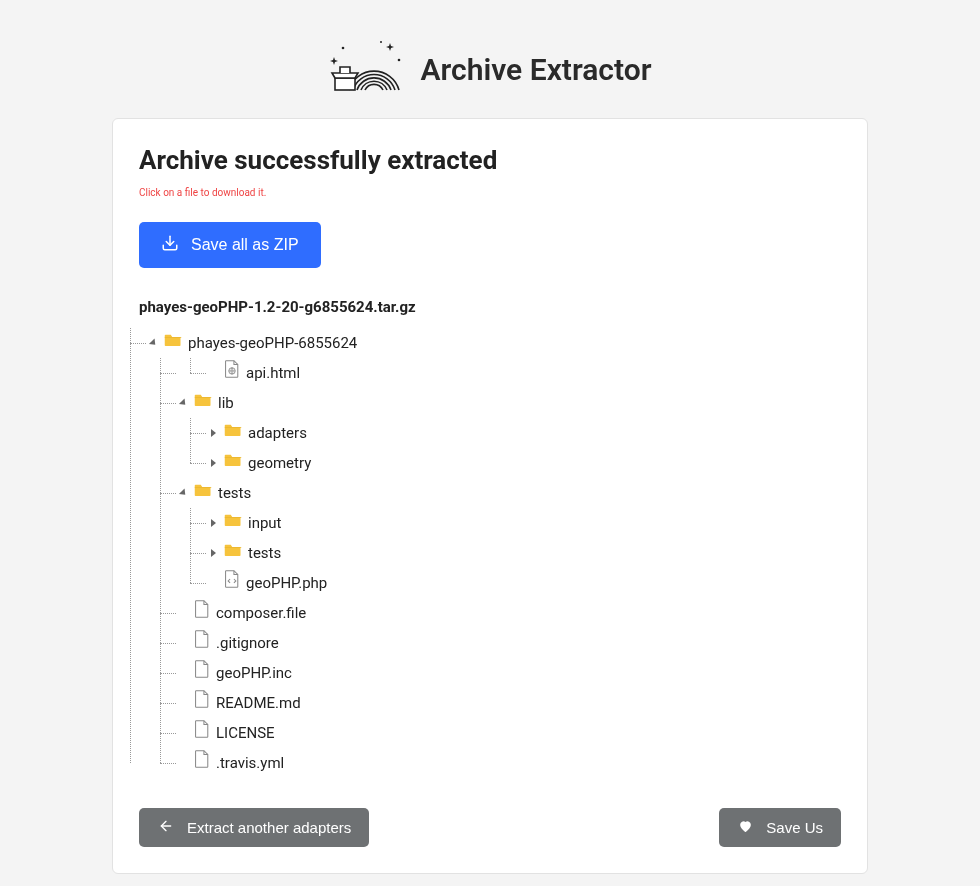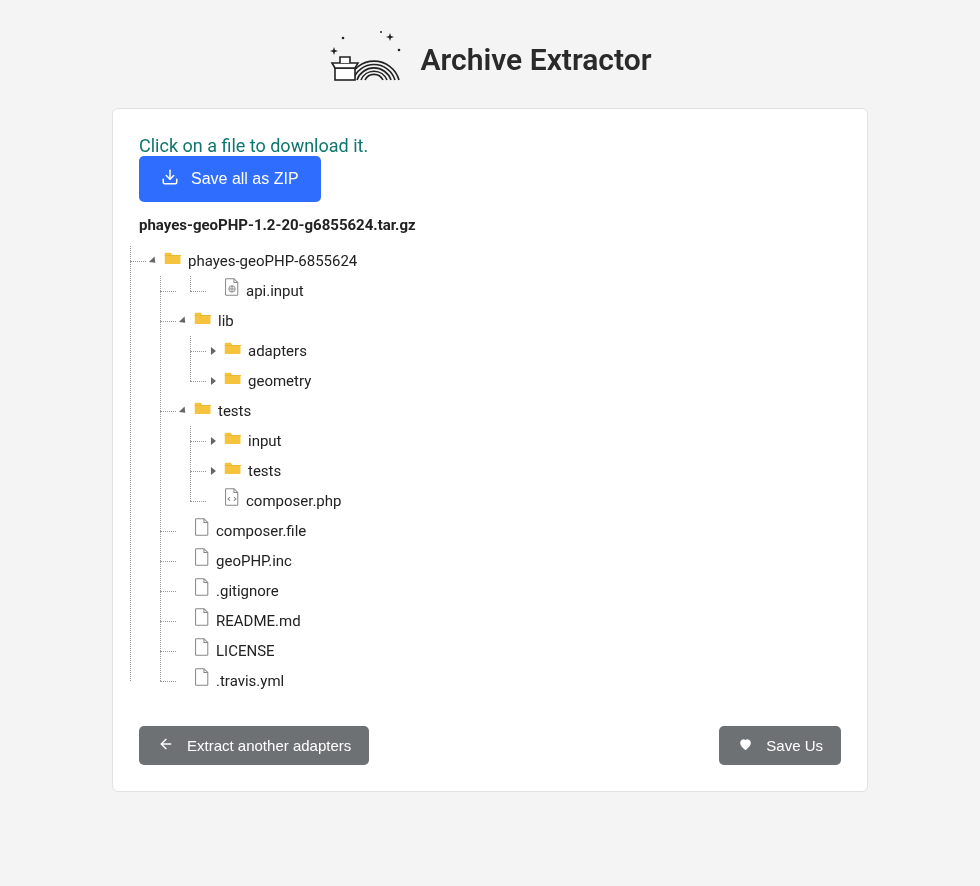--- a/index.html
+++ b/index.html
@@ -8,58 +8,59 @@
       background: #f4f4f4;
       width: 980px;
       height: 886px;
       overflow: hidden;
     }
     .header {
       display: flex;
       align-items: center;
       justify-content: center;
       gap: 14px;
-      padding: 30px 0 20px;
+      padding: 40px 0 20px;
     }
     .app-title {
       font-size: 30px;
       font-weight: 600;
       color: #2a2a2a;
     }
     .card {
       background: #fff;
       border: 1px solid #e2e2e2;
       border-radius: 6px;
       margin: 0 112px;
       padding: 26px;
     }
     .card-title {
       font-size: 26px;
       font-weight: 700;
       color: #222;
       margin-bottom: 12px;
     }
     .card-sub {
-      font-size: 18px;
-      color: #0f766e;
+      font-size: 10px;
+      color: #ef4444;
+      margin-bottom: 24px;
     }
     .btn {
       display: inline-flex;
       align-items: center;
       gap: 12px;
       border: none;
       border-radius: 5px;
       font-size: 16px;
       font-weight: 500;
       cursor: pointer;
       padding: 12px 22px;
     }
     .btn-primary { background: #2f6dff; color: #fff; }
     .btn-secondary { background: #6e7173; color: #fff; padding: 10px 18px; font-size: 15px; }
-    .save-btn { margin-bottom: 14px; }
+    .save-btn { margin-bottom: 30px; }
     .archive-name { font-weight: 700; color: #222; font-size: 15px; margin-bottom: 12px; }
     .tree { font-size: 15px; color: #222; }
     .node {
       display: flex;
       align-items: center;
       gap: 6px;
       line-height: 30px;
       height: 30px;
     }
     .node-label { cursor: pointer; }
@@ -120,20 +121,21 @@
         <circle cx="14" cy="8" r="1.3"></circle>
         <circle cx="70" cy="20" r="1.3"></circle>
         <circle cx="52" cy="2" r="1"></circle>
       </g>
     </svg>
   </span>
   <h1 class="app-title">Archive Extractor</h1>
 </div>
 
 <div class="card">
+  <h2 class="card-title">Archive successfully extracted</h2>
   <p class="card-sub">Click on a file to download it.</p>
 
   <button class="btn btn-primary save-btn">
     <span>
       <svg width="18" height="18" viewBox="0 0 24 24" fill="none" stroke="#fff" stroke-width="2" stroke-linecap="round" stroke-linejoin="round">
         <path d="M21 15v4a2 2 0 0 1-2 2H5a2 2 0 0 1-2-2v-4"></path>
         <polyline points="7 10 12 15 17 10"></polyline>
         <line x1="12" y1="15" x2="12" y2="3"></line>
       </svg>
     </span>
@@ -158,21 +160,21 @@
               <div class="children">
                 <div class="node-wrap">
                   <div class="node">
                     <span style="width: 7px; display: inline-block;"></span>
                     <span><svg width="16" height="18" viewBox="0 0 24 28">
                         <path fill="#fff" stroke="#888" stroke-width="1.6" d="M3 1h12l6 6v19a1 1 0 0 1-1 1H3a1 1 0 0 1-1-1V2a1 1 0 0 1 1-1z"></path>
                         <path fill="none" stroke="#888" stroke-width="1.6" d="M15 1v6h6"></path>
                         <circle cx="12" cy="17" r="5" fill="none" stroke="#888" stroke-width="1.4"></circle>
                         <path d="M7 17h10M12 12c2 3 2 7 0 10M12 12c-2 3-2 7 0 10" fill="none" stroke="#888" stroke-width="1.2"></path>
                       </svg></span>
-                    <span class="node-label">api.input</span>
+                    <span class="node-label">api.html</span>
                   </div>
                 </div>
               </div>
             </div>
             <div class="node-wrap">
               <div class="node">
                 <span class="toggle"></span>
                 <span><svg width="18" height="16" viewBox="0 0 24 20">
                     <path fill="#f6c33c" d="M2 3h7l2 3h11v11a1 1 0 0 1-1 1H2a1 1 0 0 1-1-1V4a1 1 0 0 1 1-1z"></path>
                     <path fill="#e8b42e" d="M1 6h22v1H1z"></path>
@@ -233,21 +235,21 @@
                   </div>
                 </div>
                 <div class="node-wrap">
                   <div class="node">
                     <span style="width: 7px; display: inline-block;"></span>
                     <span><svg width="16" height="18" viewBox="0 0 24 28">
                         <path fill="#fff" stroke="#888" stroke-width="1.6" d="M3 1h12l6 6v19a1 1 0 0 1-1 1H3a1 1 0 0 1-1-1V2a1 1 0 0 1 1-1z"></path>
                         <path fill="none" stroke="#888" stroke-width="1.6" d="M15 1v6h6"></path>
                         <path fill="none" stroke="#888" stroke-width="1.6" d="M9 14l-3 3 3 3M15 14l3 3-3 3"></path>
                       </svg></span>
-                    <span class="node-label">composer.php</span>
+                    <span class="node-label">geoPHP.php</span>
                   </div>
                 </div>
               </div>
             </div>
             <div class="node-wrap">
               <div class="node">
                 <span style="width: 7px; display: inline-block;"></span>
                 <span><svg width="16" height="18" viewBox="0 0 24 28">
                     <path fill="#fff" stroke="#888" stroke-width="1.6" d="M3 1h12l6 6v19a1 1 0 0 1-1 1H3a1 1 0 0 1-1-1V2a1 1 0 0 1 1-1z"></path>
                     <path fill="none" stroke="#888" stroke-width="1.6" d="M15 1v6h6"></path>
@@ -255,31 +257,31 @@
                 <span class="node-label">composer.file</span>
               </div>
             </div>
             <div class="node-wrap">
               <div class="node">
                 <span style="width: 7px; display: inline-block;"></span>
                 <span><svg width="16" height="18" viewBox="0 0 24 28">
                     <path fill="#fff" stroke="#888" stroke-width="1.6" d="M3 1h12l6 6v19a1 1 0 0 1-1 1H3a1 1 0 0 1-1-1V2a1 1 0 0 1 1-1z"></path>
                     <path fill="none" stroke="#888" stroke-width="1.6" d="M15 1v6h6"></path>
                   </svg></span>
+                <span class="node-label">.gitignore</span>
+              </div>
+            </div>
+            <div class="node-wrap">
+              <div class="node">
+                <span style="width: 7px; display: inline-block;"></span>
+                <span><svg width="16" height="18" viewBox="0 0 24 28">
+                    <path fill="#fff" stroke="#888" stroke-width="1.6" d="M3 1h12l6 6v19a1 1 0 0 1-1 1H3a1 1 0 0 1-1-1V2a1 1 0 0 1 1-1z"></path>
+                    <path fill="none" stroke="#888" stroke-width="1.6" d="M15 1v6h6"></path>
+                  </svg></span>
                 <span class="node-label">geoPHP.inc</span>
-              </div>
-            </div>
-            <div class="node-wrap">
-              <div class="node">
-                <span style="width: 7px; display: inline-block;"></span>
-                <span><svg width="16" height="18" viewBox="0 0 24 28">
-                    <path fill="#fff" stroke="#888" stroke-width="1.6" d="M3 1h12l6 6v19a1 1 0 0 1-1 1H3a1 1 0 0 1-1-1V2a1 1 0 0 1 1-1z"></path>
-                    <path fill="none" stroke="#888" stroke-width="1.6" d="M15 1v6h6"></path>
-                  </svg></span>
-                <span class="node-label">.gitignore</span>
               </div>
             </div>
             <div class="node-wrap">
               <div class="node">
                 <span style="width: 7px; display: inline-block;"></span>
                 <span><svg width="16" height="18" viewBox="0 0 24 28">
                     <path fill="#fff" stroke="#888" stroke-width="1.6" d="M3 1h12l6 6v19a1 1 0 0 1-1 1H3a1 1 0 0 1-1-1V2a1 1 0 0 1 1-1z"></path>
                     <path fill="none" stroke="#888" stroke-width="1.6" d="M15 1v6h6"></path>
                   </svg></span>
                 <span class="node-label">README.md</span>

